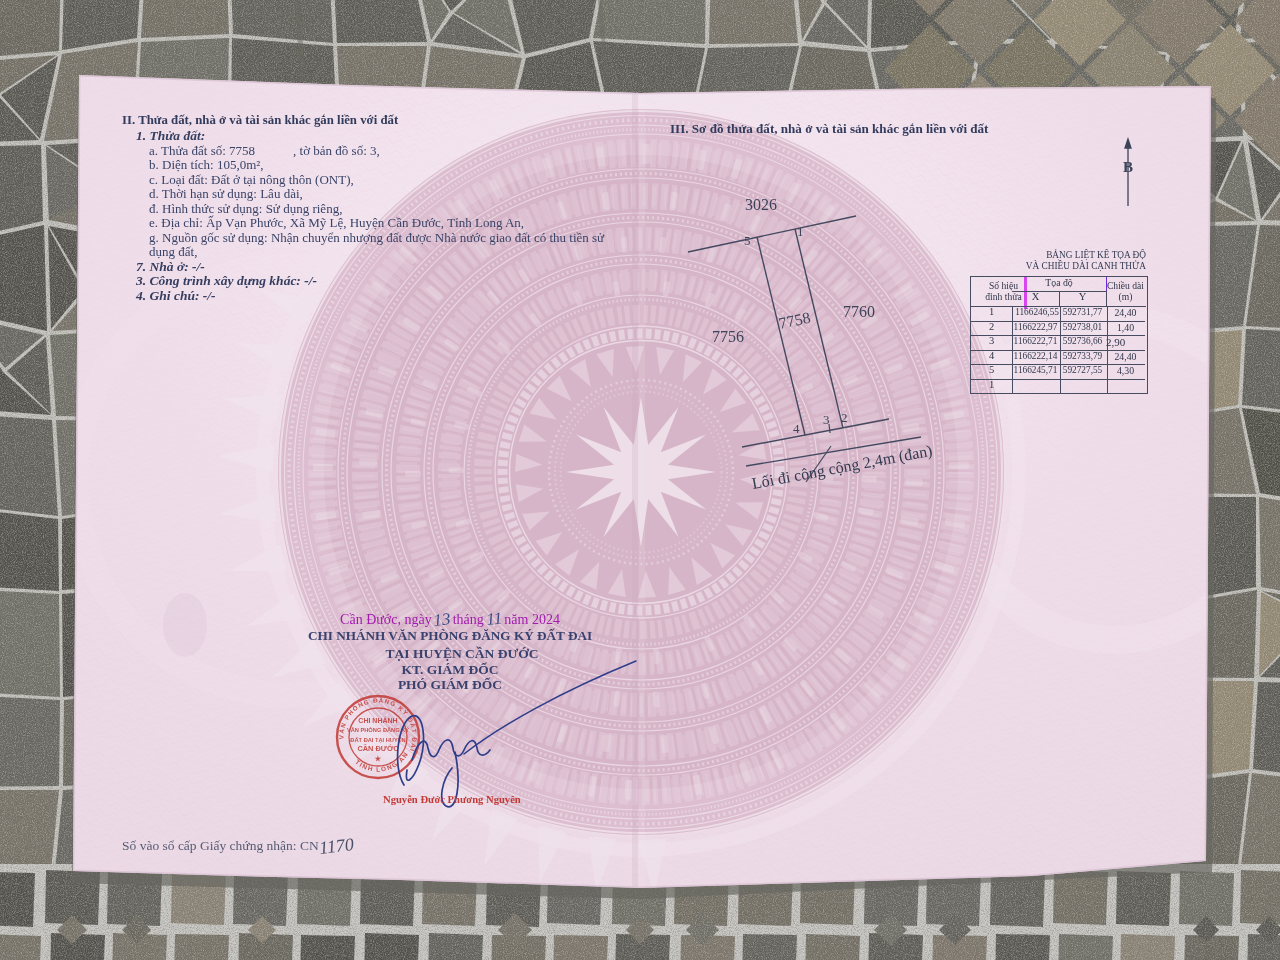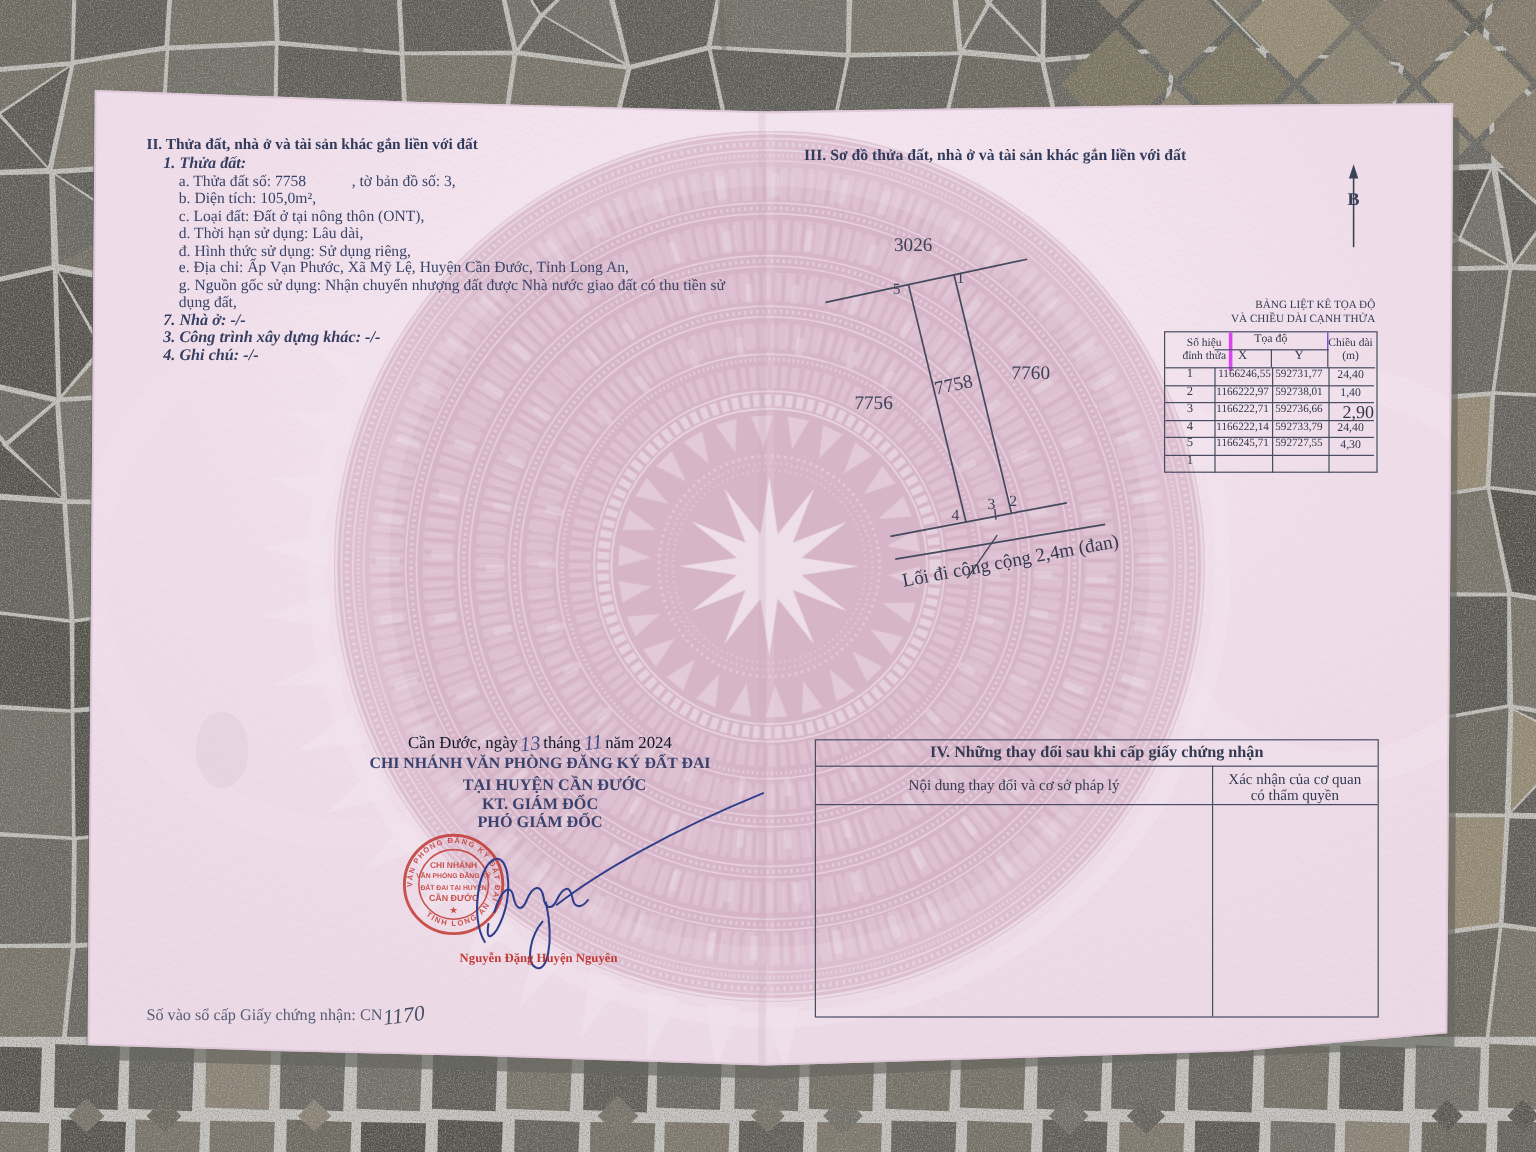--- a/index.html
+++ b/index.html
@@ -687,39 +687,31 @@
   <div style="position:absolute;left:41px;top:59px;width:47px;font-size:9.3px;text-align:center;white-space:nowrap">1166222,71</div>
   <div style="position:absolute;left:41px;top:73.5px;width:47px;font-size:9.3px;text-align:center;white-space:nowrap">1166222,14</div>
   <div style="position:absolute;left:41px;top:88px;width:47px;font-size:9.3px;text-align:center;white-space:nowrap">1166245,71</div>
   <div style="position:absolute;left:88px;top:30px;width:47px;font-size:9.3px;text-align:center;white-space:nowrap">592731,77</div>
   <div style="position:absolute;left:88px;top:44.5px;width:47px;font-size:9.3px;text-align:center;white-space:nowrap">592738,01</div>
   <div style="position:absolute;left:88px;top:59px;width:47px;font-size:9.3px;text-align:center;white-space:nowrap">592736,66</div>
   <div style="position:absolute;left:88px;top:73.5px;width:47px;font-size:9.3px;text-align:center;white-space:nowrap">592733,79</div>
   <div style="position:absolute;left:88px;top:88px;width:47px;font-size:9.3px;text-align:center;white-space:nowrap">592727,55</div>
   <div style="position:absolute;left:135px;top:30px;width:39px;font-size:9.8px;text-align:center">24,40</div>
   <div style="position:absolute;left:135px;top:44.5px;width:39px;font-size:9.8px;text-align:center">1,40</div>
-  <div style="position:absolute;left:135px;top:59px;width:39px;font-size:15px;text-align:right">2,90</div>
+  <div style="position:absolute;left:135px;top:59px;width:39px;font-size:11px;text-align:left">2,90</div>
   <div style="position:absolute;left:135px;top:73.5px;width:39px;font-size:9.8px;text-align:center">24,40</div>
   <div style="position:absolute;left:135px;top:88px;width:39px;font-size:9.8px;text-align:center">4,30</div>
 </div>
 
-<div class="abs" style="left:679px;top:616px;width:468px;height:230px;border:1.2px solid #474c60;color:#333a52">
-  <div style="position:absolute;left:0;top:2px;width:100%;text-align:center;font-size:13.5px;font-weight:bold">IV. Những thay đổi sau khi cấp giấy chứng nhận</div>
-  <div style="position:absolute;left:0;top:21px;width:100%;border-top:1px solid #474c60"></div>
-  <div style="position:absolute;left:0;top:30px;width:330px;text-align:center;font-size:12.5px">Nội dung thay đổi và cơ sở pháp lý</div>
-  <div style="position:absolute;left:331px;top:25px;width:136px;text-align:center;font-size:12.5px;line-height:14px">Xác nhận của cơ quan<br>có thẩm quyền</div>
-  <div style="position:absolute;left:0;top:53px;width:100%;border-top:1px solid #474c60"></div>
-  <div style="position:absolute;left:330px;top:21px;height:209px;border-left:1px solid #474c60"></div>
-</div>
-
-<div class="t" style="left:250px;top:612px;width:400px;text-align:center;font-size:14px;color:#0f172a">Cần Đước, ngày <span id="d1" style="opacity:0">13</span> tháng <span id="d2" style="opacity:0">11</span> năm 2024</div>
+
+<div class="t" style="left:250px;top:612px;width:400px;text-align:center;font-size:14px;color:#a21caf">Cần Đước, ngày <span id="d1" style="opacity:0">13</span> tháng <span id="d2" style="opacity:0">11</span> năm 2024</div>
 
 <div class="t" style="left:250px;top:628px;width:400px;text-align:center;font-size:13.2px;font-weight:bold;color:#39426e">CHI NHÁNH VĂN PHÒNG ĐĂNG KÝ ĐẤT ĐAI</div>
 
 <div class="t" style="left:262px;top:646px;width:400px;text-align:center;font-size:13.5px;font-weight:bold;color:#39426e">TẠI HUYỆN CẦN ĐƯỚC</div>
 
 <div class="t" style="left:250px;top:662px;width:400px;text-align:center;font-size:13.5px;font-weight:bold;color:#39426e">KT. GIÁM ĐỐC</div>
 
 <div class="t" style="left:250px;top:677px;width:400px;text-align:center;font-size:13.5px;font-weight:bold;color:#39426e">PHÓ GIÁM ĐỐC</div>
 
-<div class="t" style="left:383px;top:794px;font-size:10.6px;font-weight:bold;color:#c23a36">Nguyễn Đặng Huyện Nguyên</div>
+<div class="t" style="left:383px;top:794px;font-size:10.6px;font-weight:bold;color:#c23a36">Nguyễn Đước Phương Nguyên</div>
 
 <div class="t" style="left:122px;top:838px;font-size:13.5px;color:#565c74">Số vào sổ cấp Giấy chứng nhận: CN</div>
 </div>
 </body></html>

